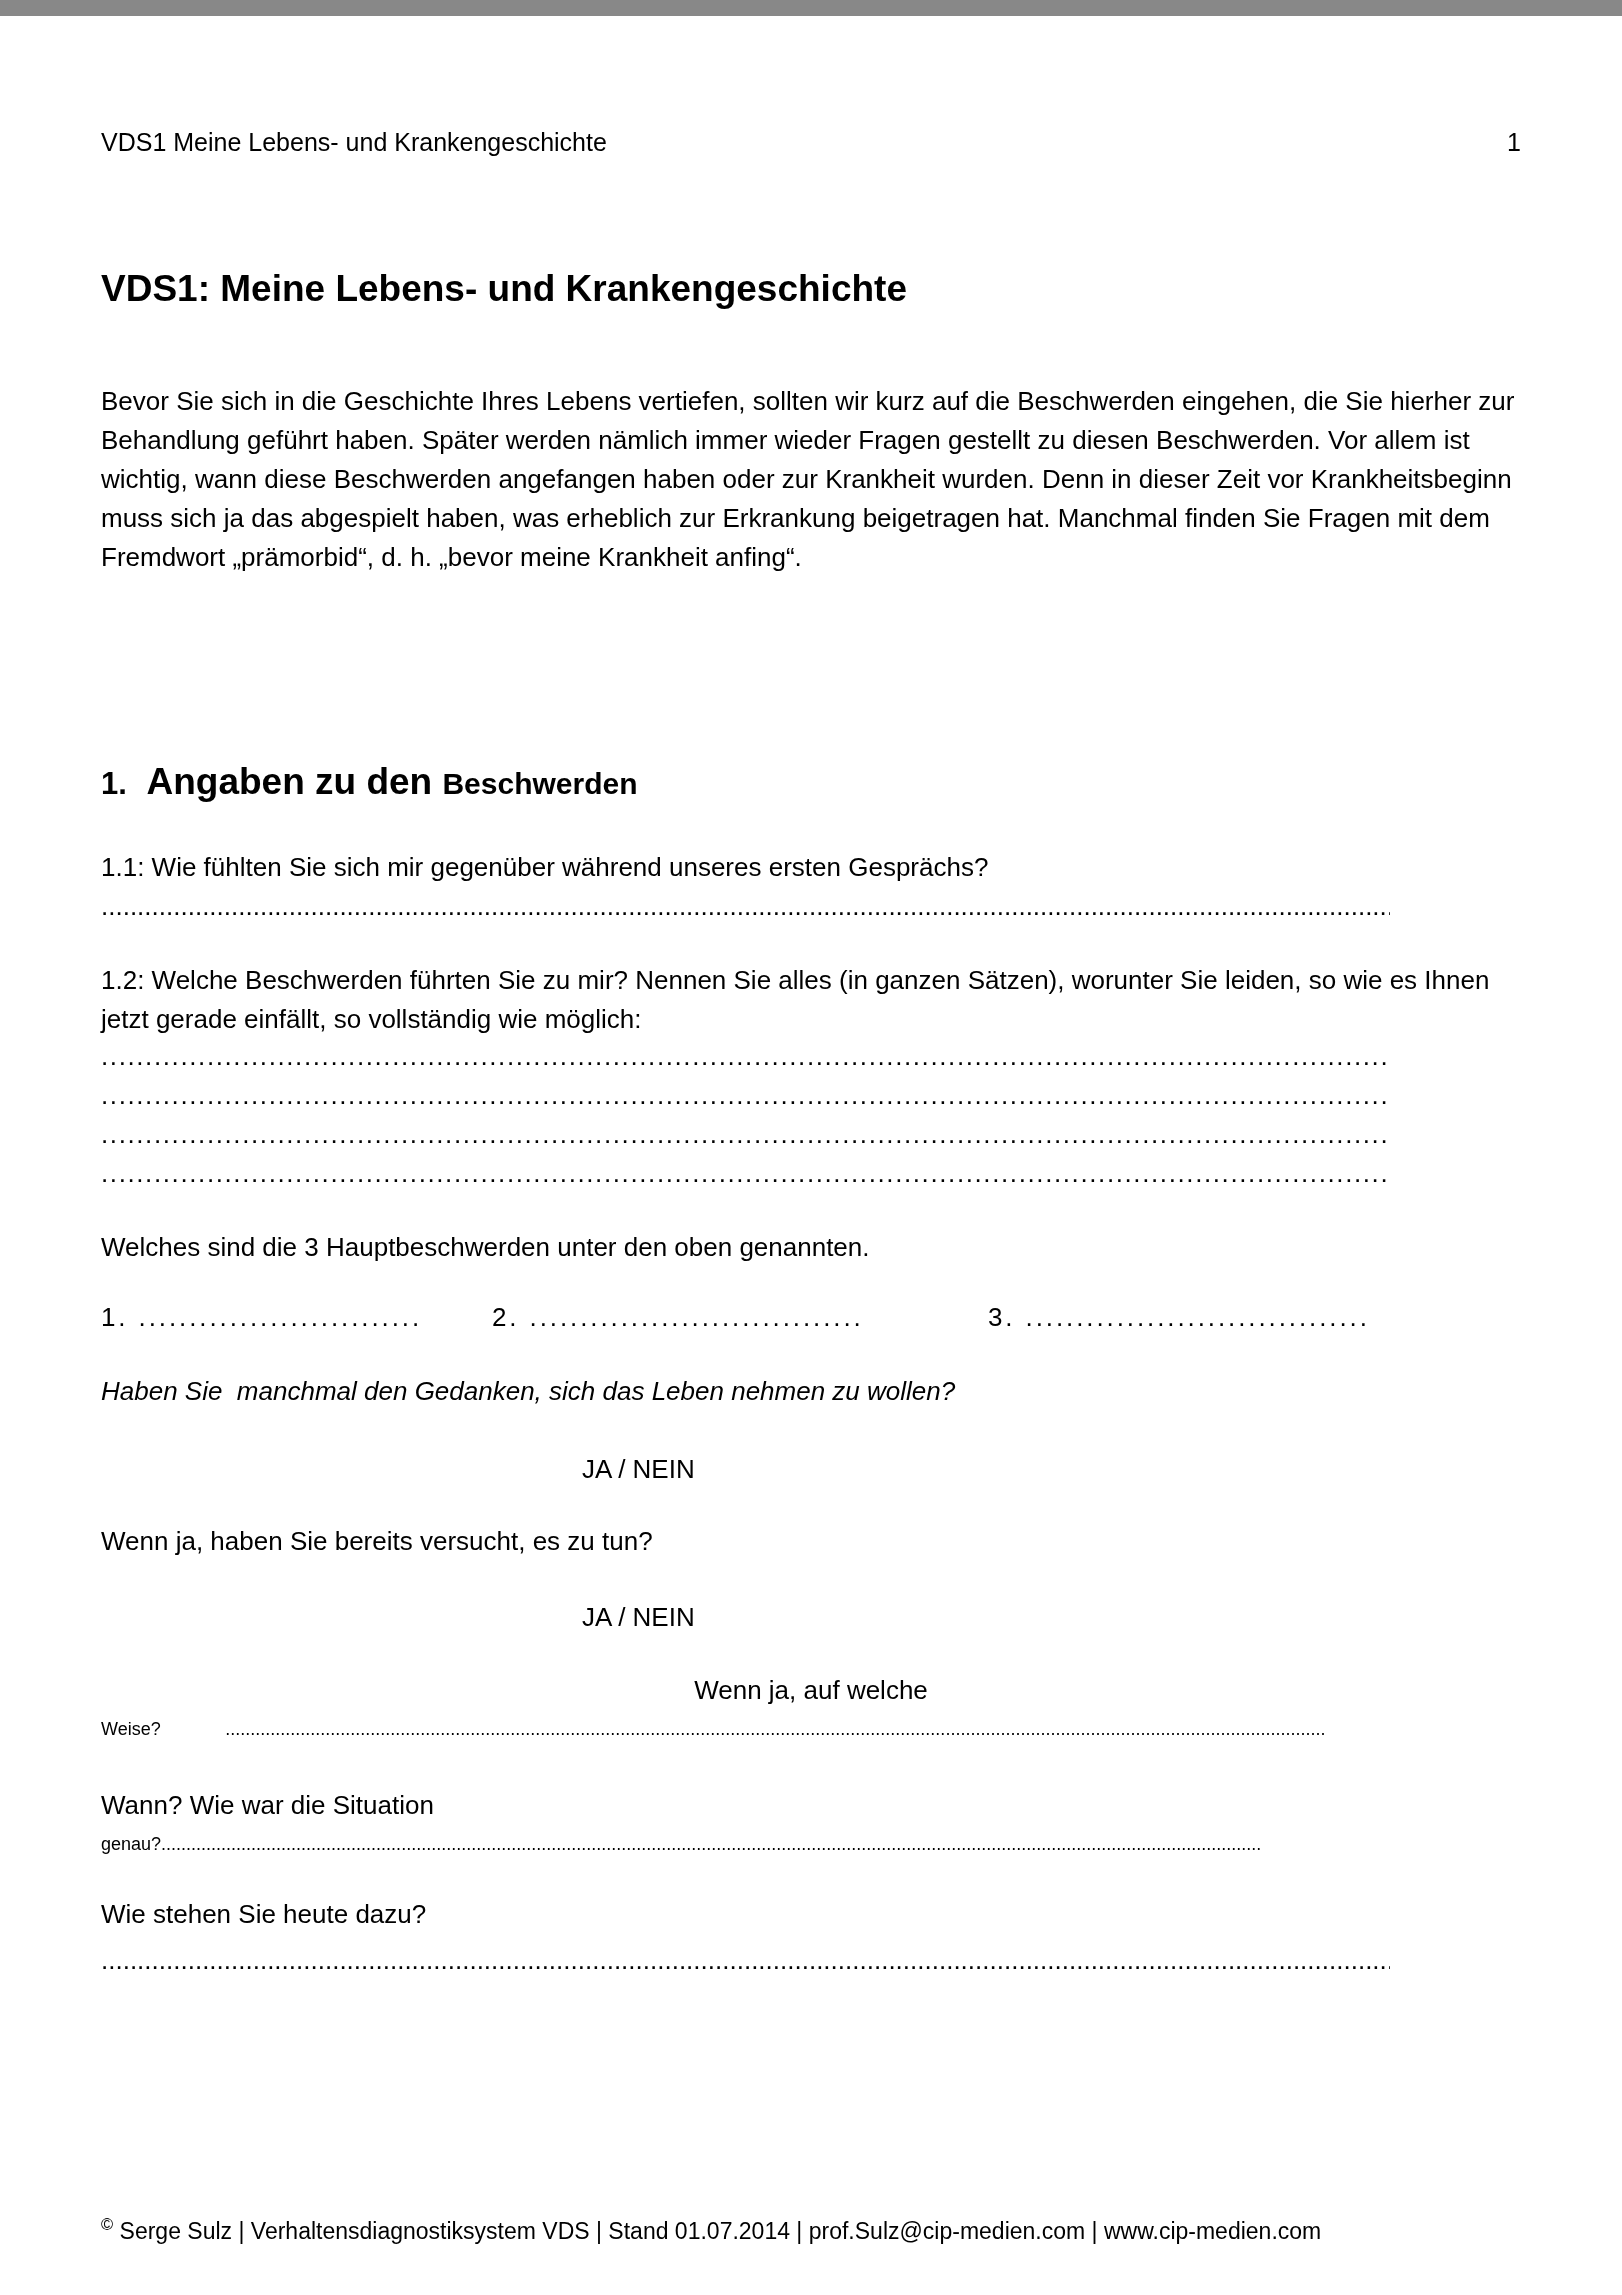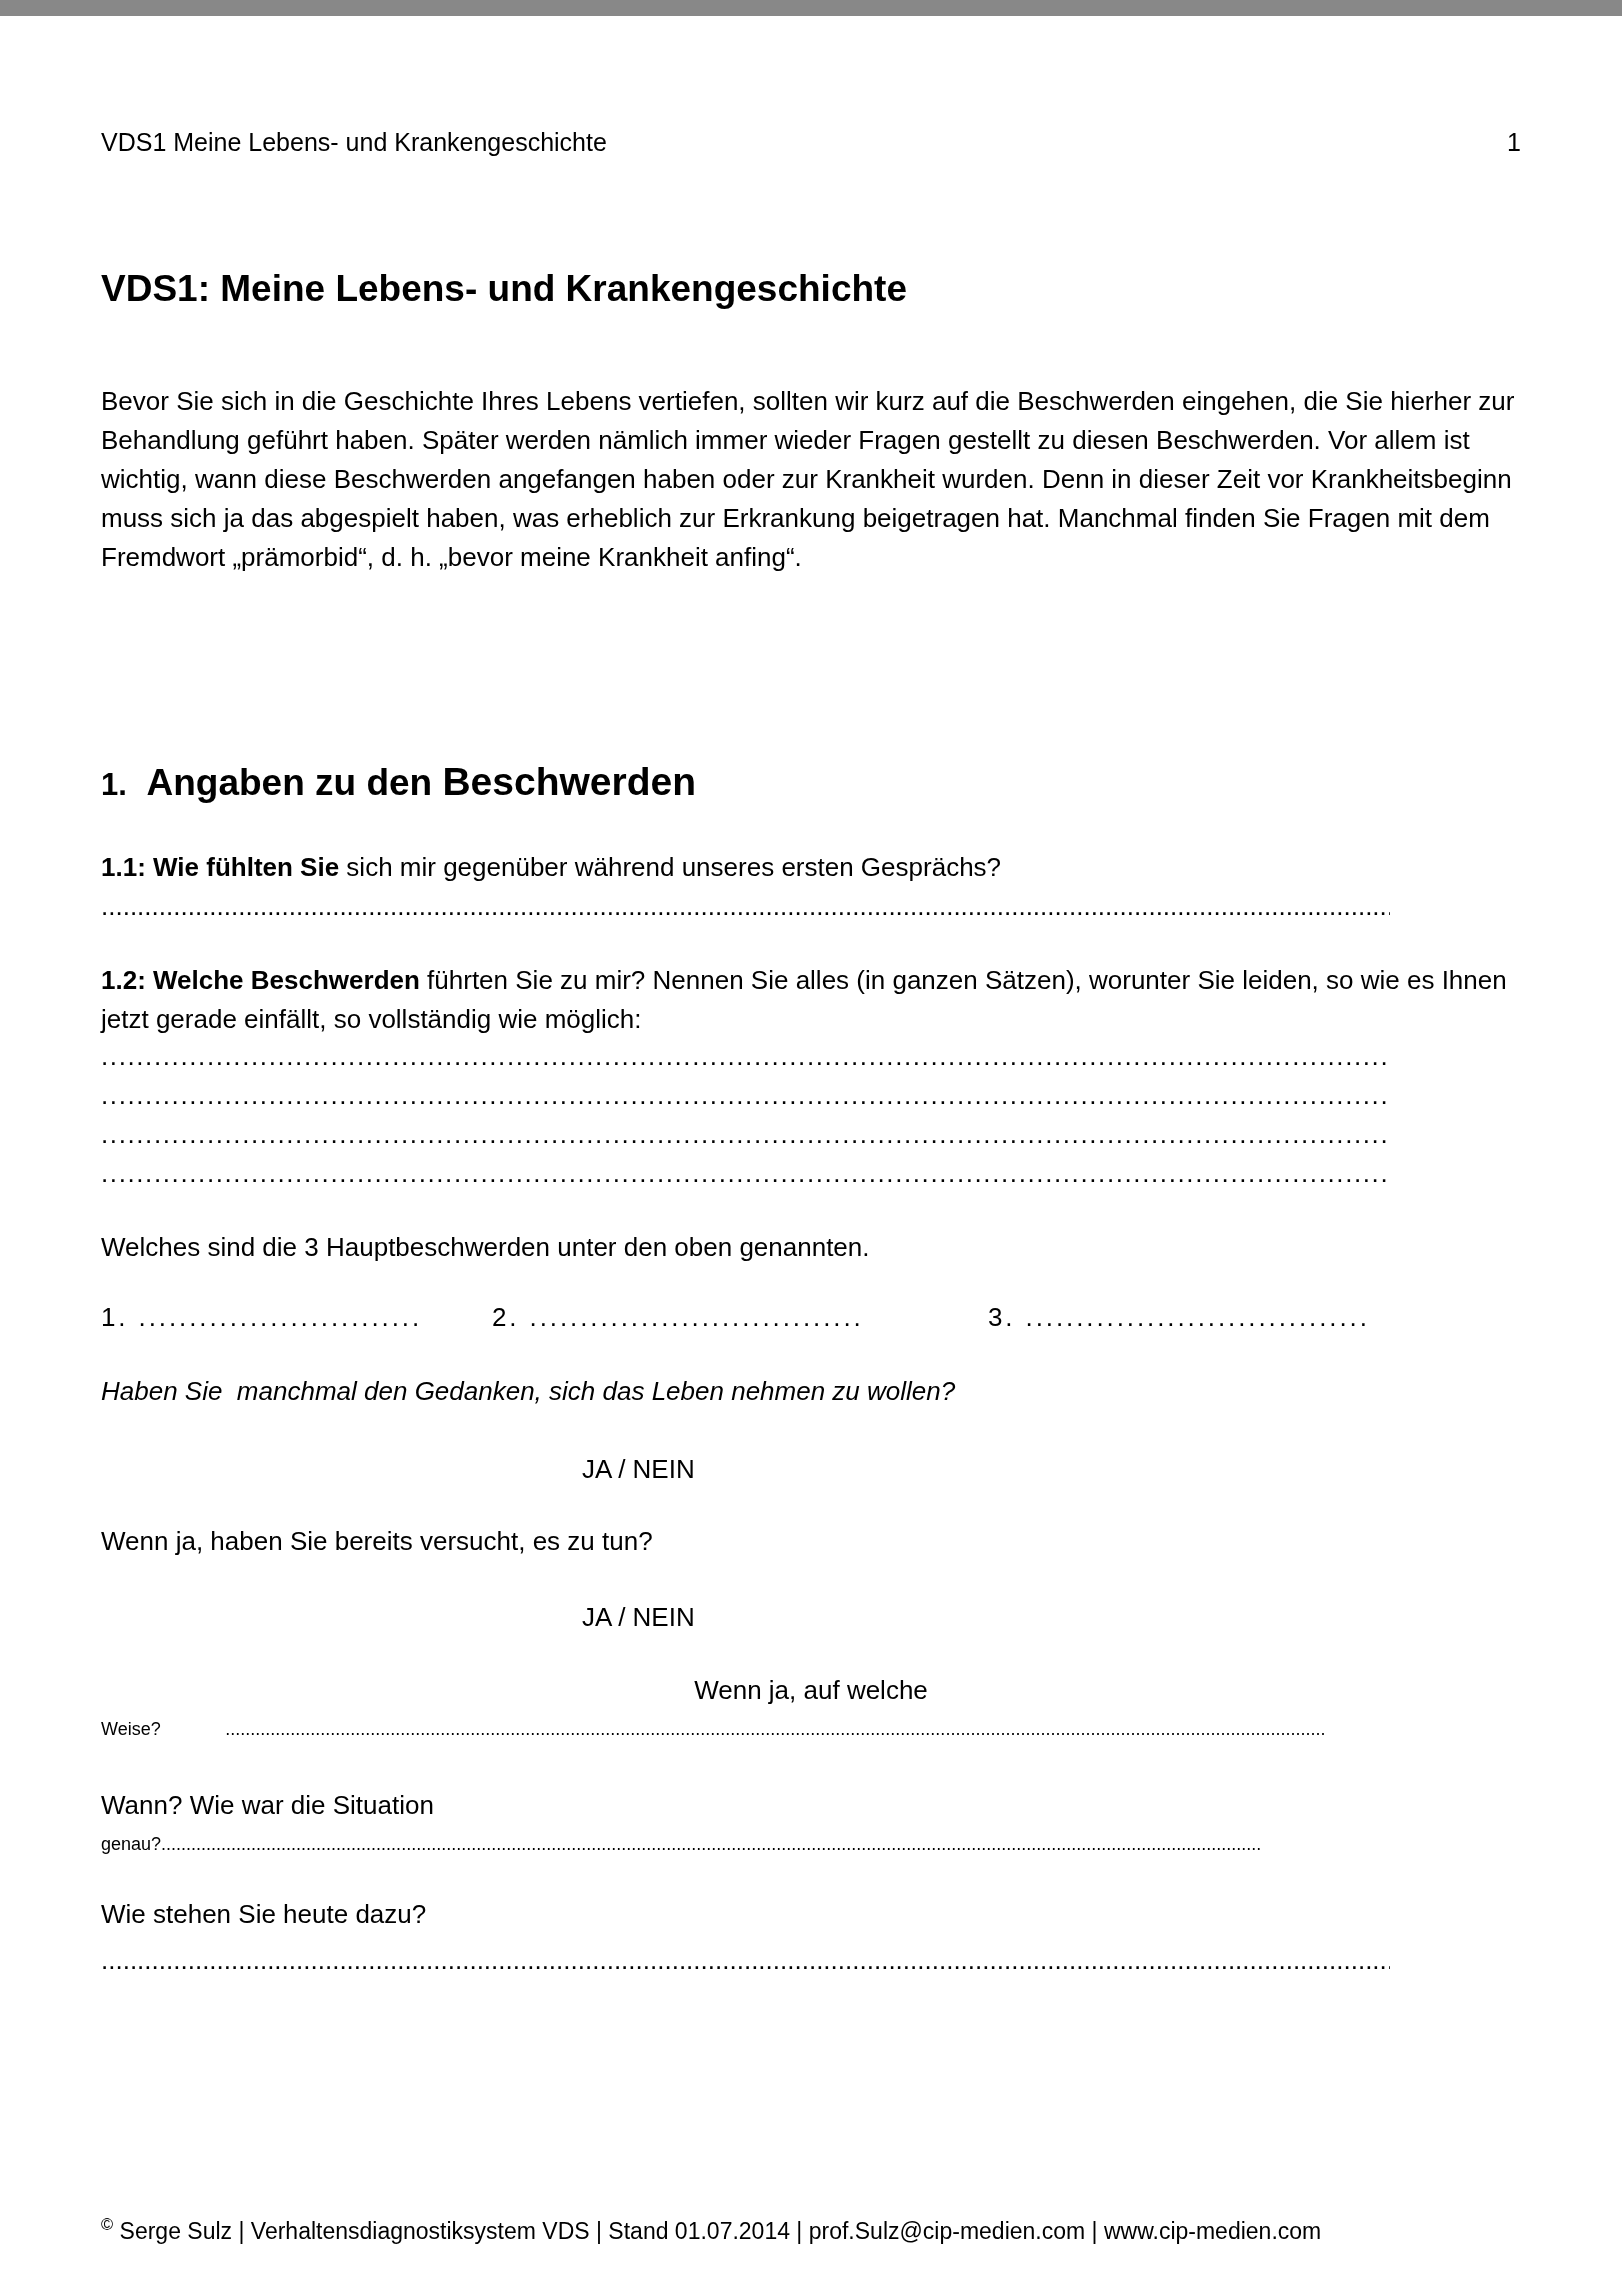--- a/index.html
+++ b/index.html
@@ -8,34 +8,34 @@
     position:relative;
     width:1622px;height:2295px;
     background:#ffffff;
     margin:16px auto;
     font-family:"Liberation Sans","DejaVu Sans",sans-serif;
     color:#000;
     overflow:hidden;
   }
   .abs{position:absolute;left:101px;right:101px;}
   .body-text{font-size:26px;line-height:39px;}
-  .b{font-weight:bold;}
+  .b{font-weight:normal;}
 
   
   .runhead{top:111px;display:flex;justify-content:space-between;font-size:25px;line-height:30px;}
 
   
   .doc-title{top:252px;left:101px;right:36px;text-align:left;font-size:37px;line-height:42px;font-weight:bold;}
 
   .intro{top:366px;}
 
   .sec-head{top:739px;line-height:54px;white-space:nowrap;}
   .sec-head .num{font-size:31px;font-weight:bold;margin-right:19.6px;}
   .sec-head .mid{font-size:37px;font-weight:bold;}
-  .sec-head .big{font-size:39px;font-weight:bold;}
+  .sec-head .big{font-size:30px;font-weight:bold;}
 
   .q11{top:832px;}
   .q12{top:945px;}
   .dotgroup{top:1021px;}
 
   .dotline{
     width:1289px;max-width:1289px;
     white-space:nowrap;overflow:hidden;
     font-size:26px;line-height:39px;
   }

